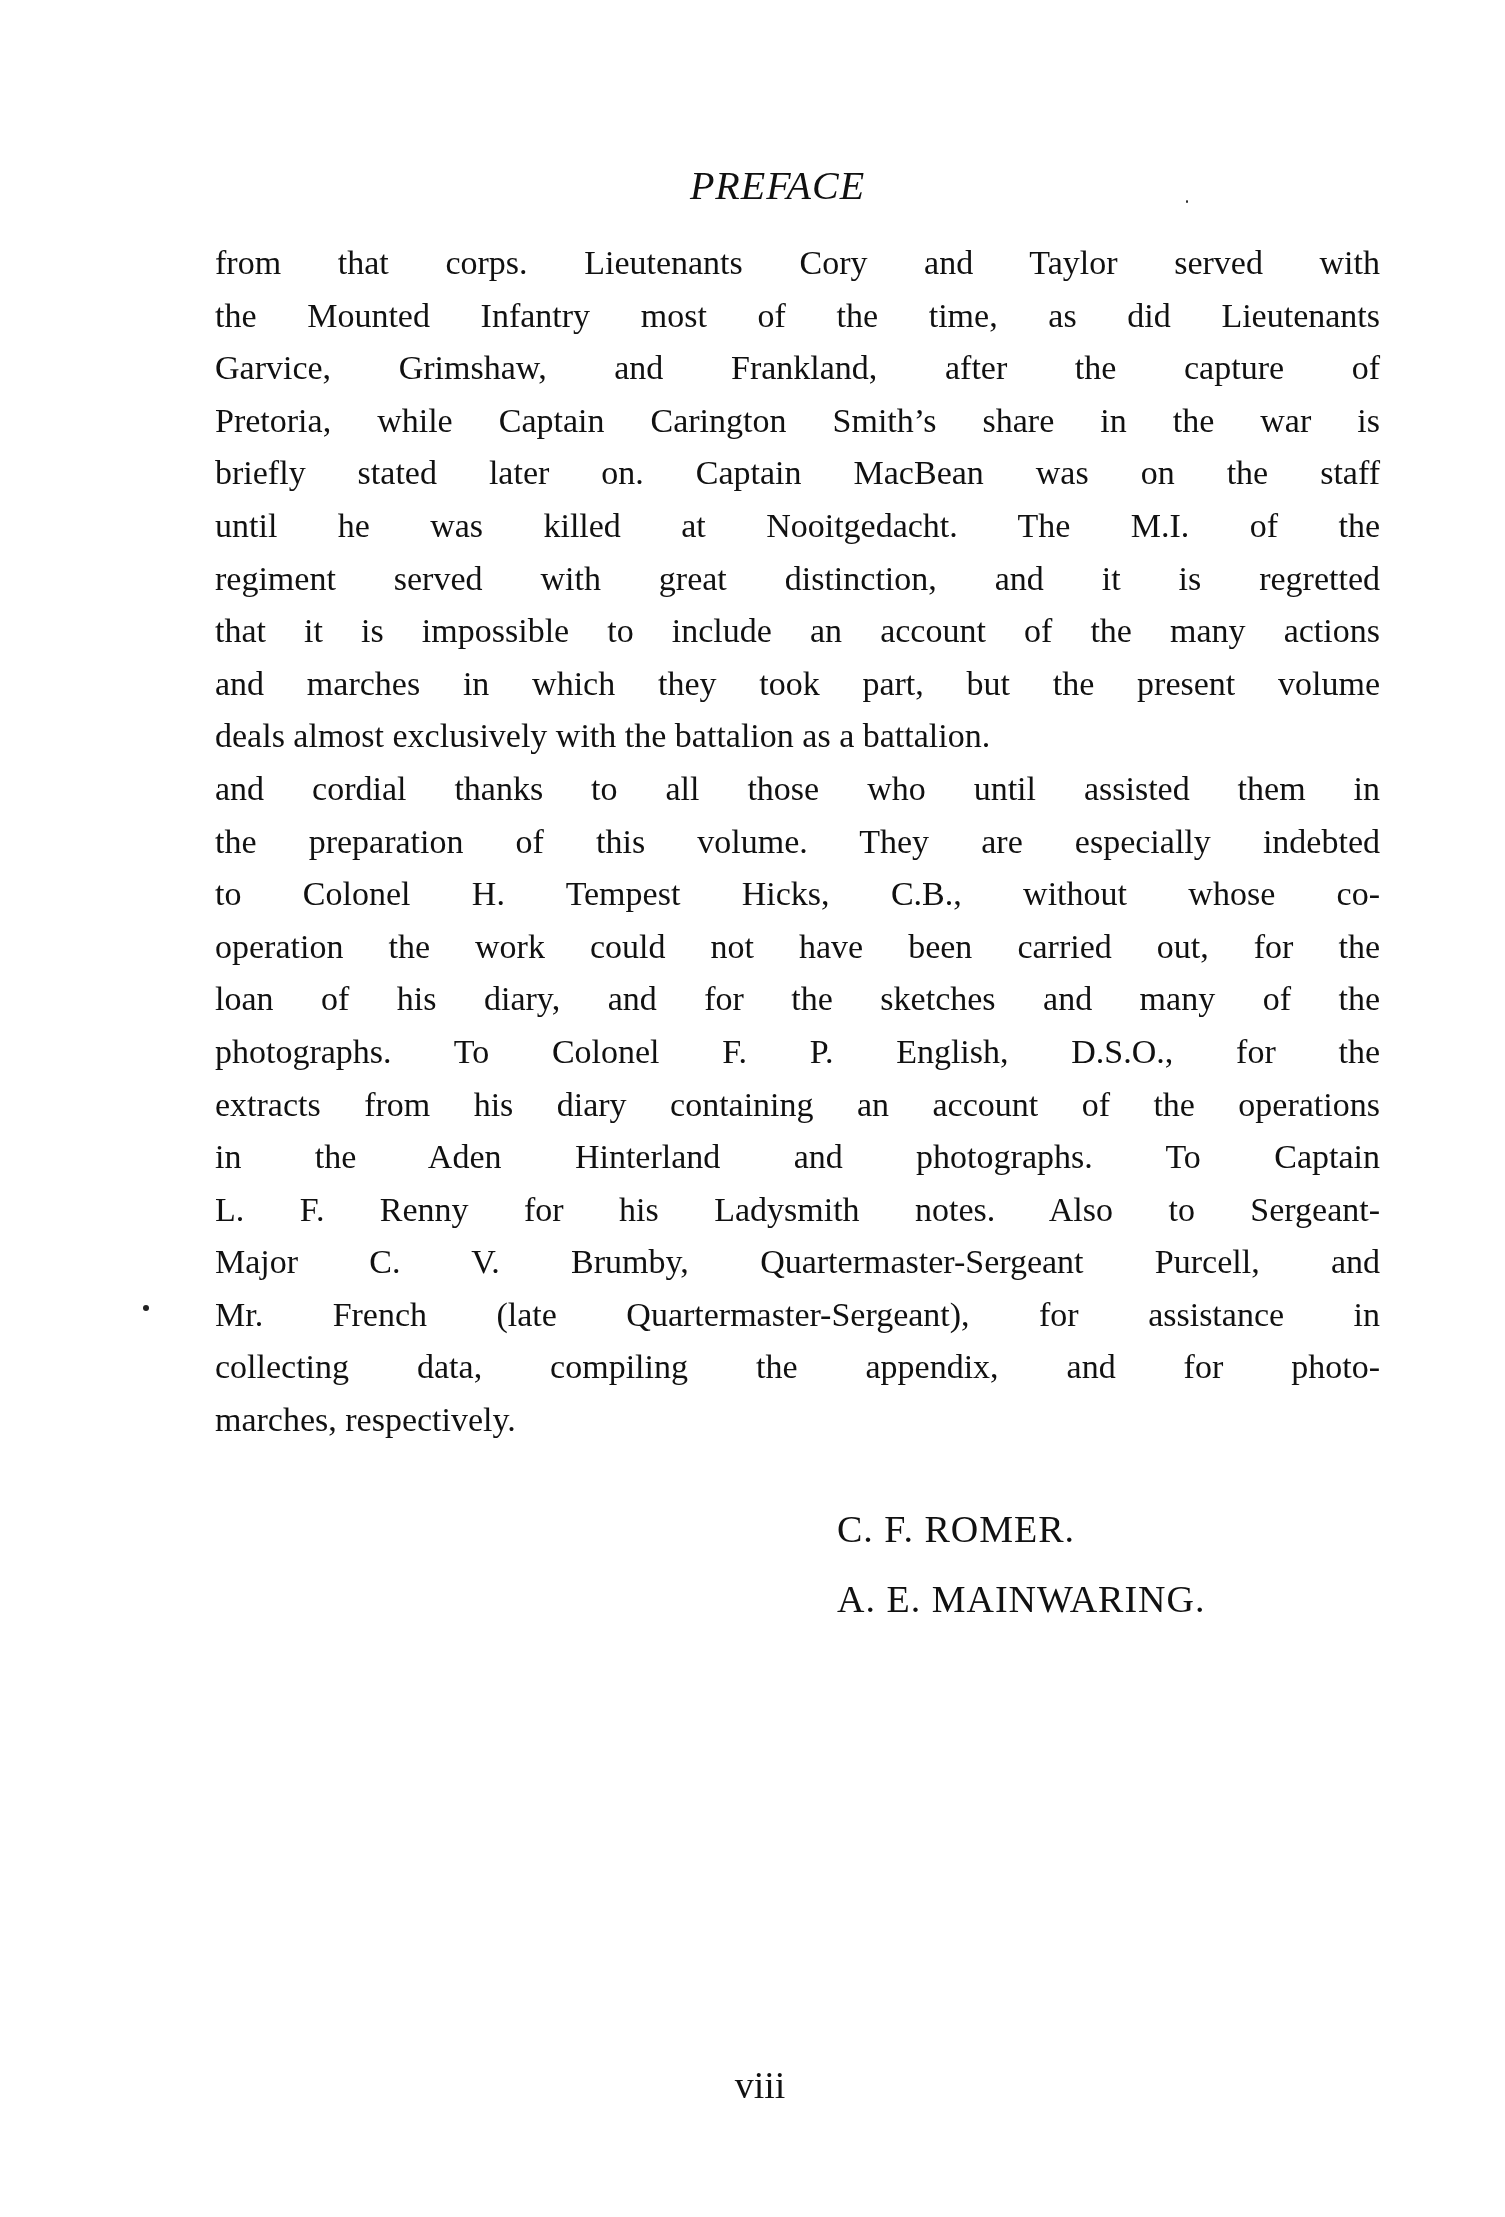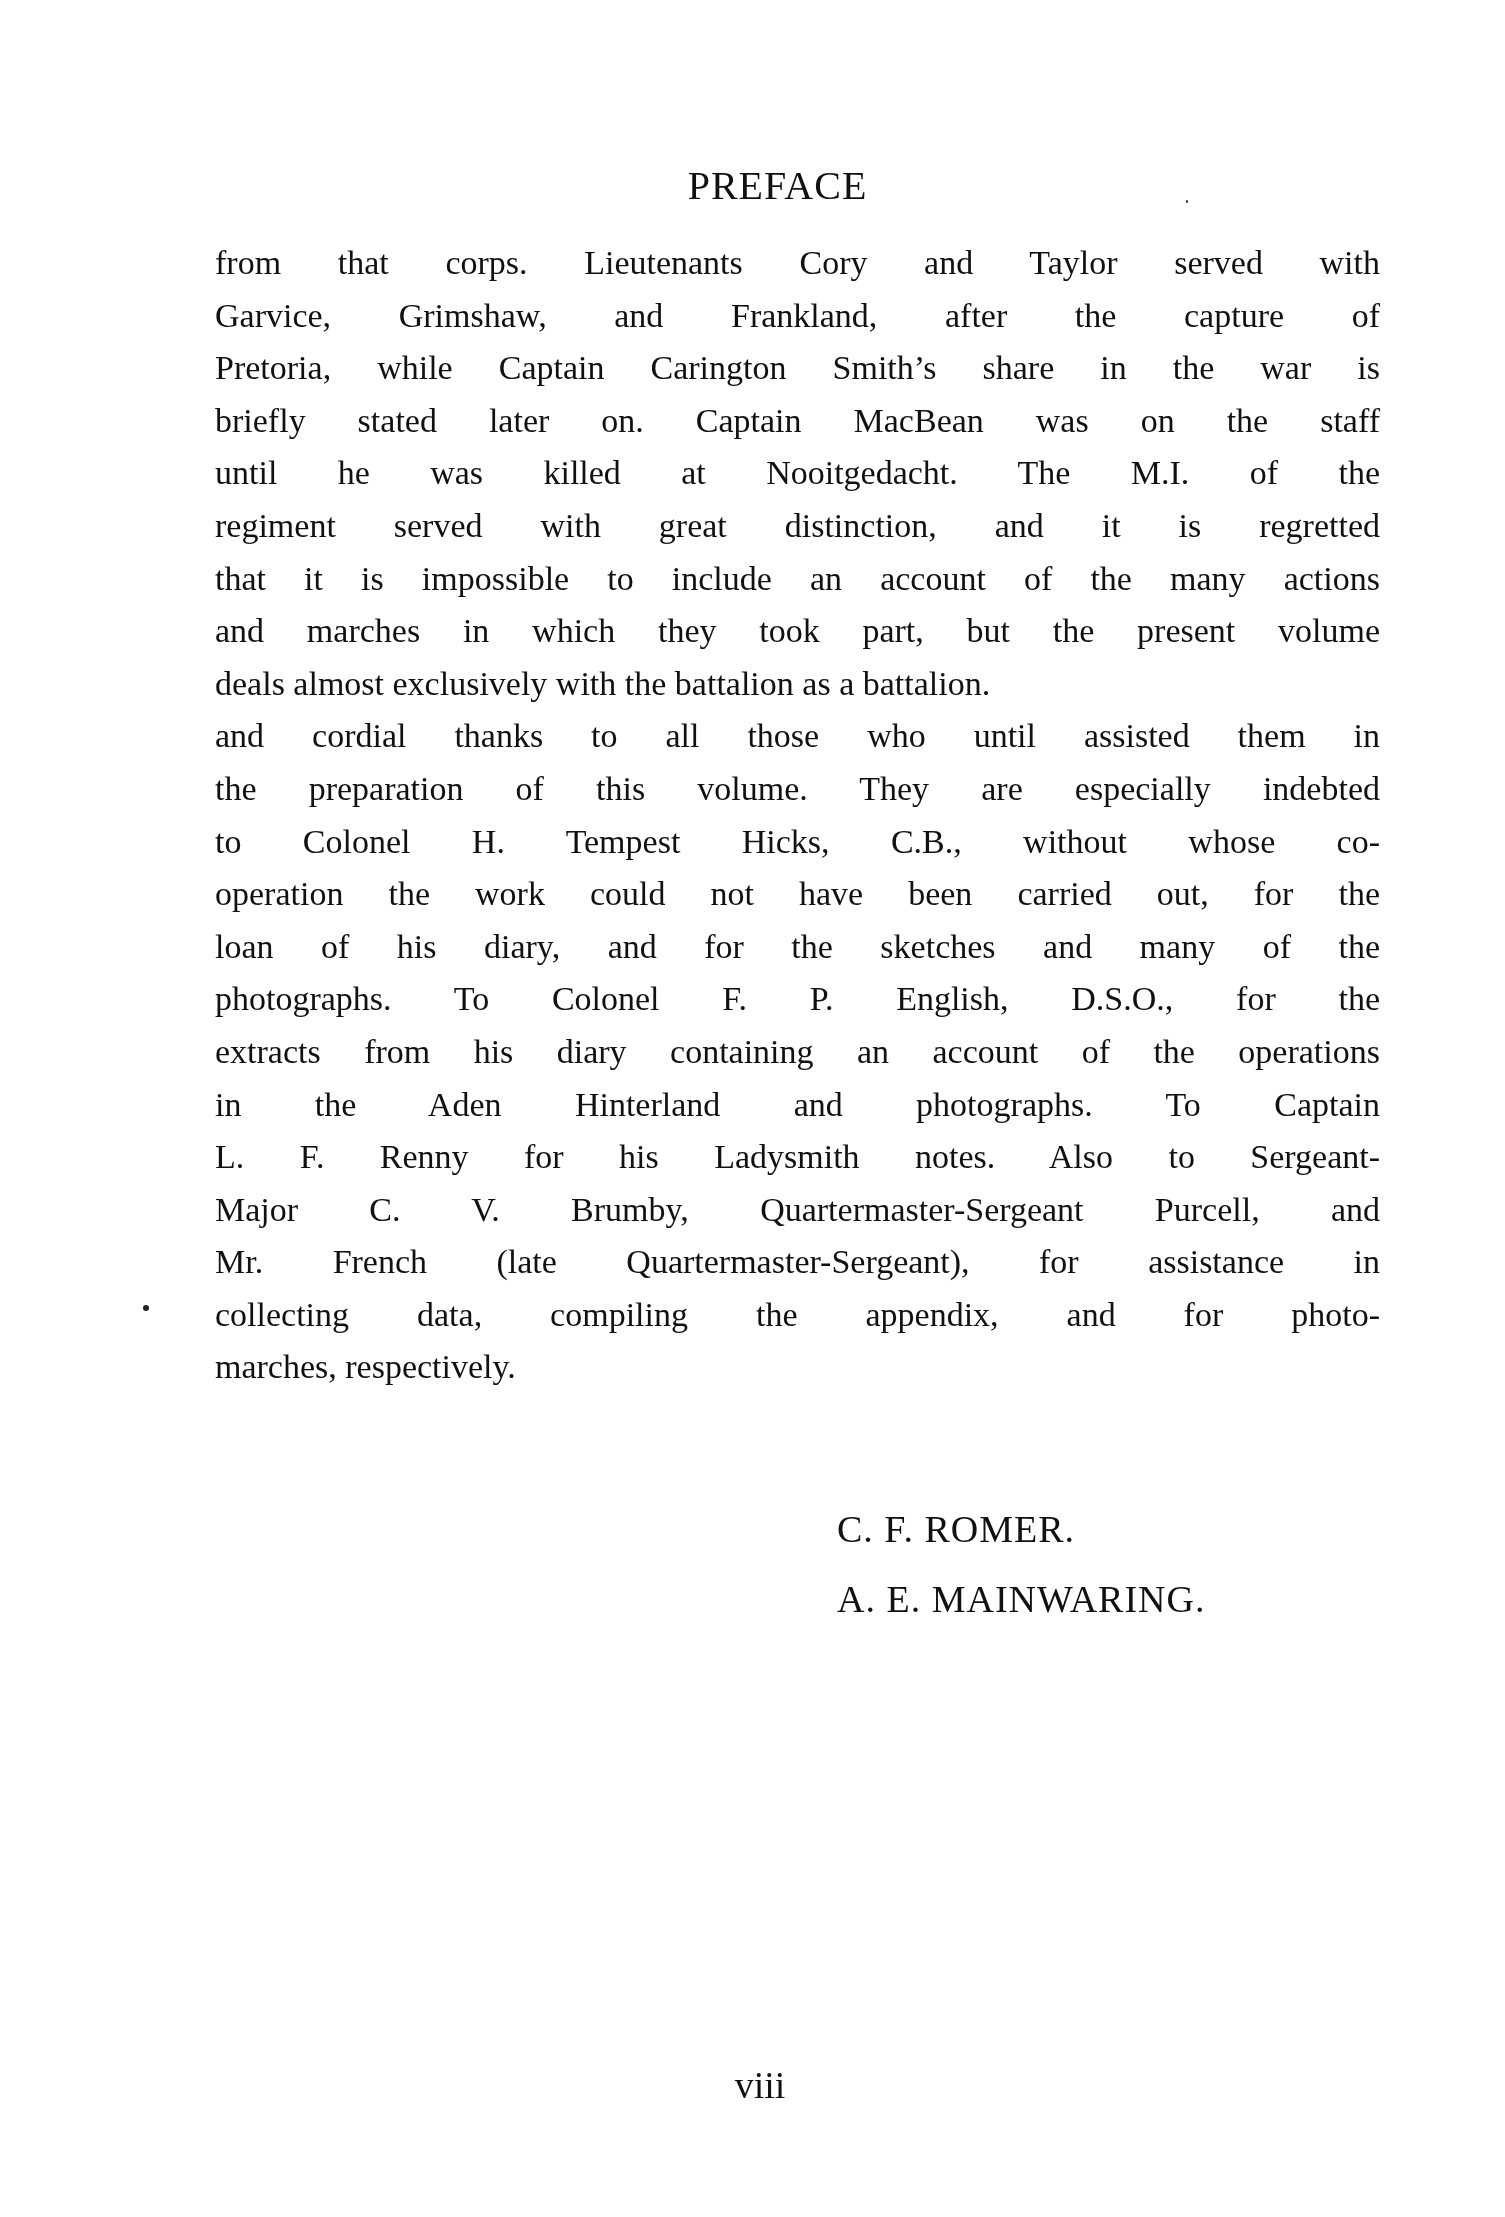--- a/index.html
+++ b/index.html
@@ -21,20 +21,21 @@
     width: 1505px;
     top: 160px;
     text-align: center;
     font-size: 40px;
     letter-spacing: 1px;
     line-height: 52px;
     margin: 0;
     font-weight: normal;
     padding-left: 50px;
     box-sizing: border-box;
+    font-style: italic;
   }
   .body-text {
     position: absolute;
     left: 215px;
     top: 237px;
     width: 1165px;
     font-size: 34px;
     line-height: 52.6px;
   }
   .line {
@@ -81,20 +82,21 @@
 </style>
 </head>
 <body>
 
 <h1 class="page-heading">PREFACE</h1>
 
 <div class="body-text">
 
   <div>
     <span class="line">from that corps.  Lieutenants Cory and Taylor served with</span>
+    <span class="line">the Mounted Infantry most of the time, as did Lieutenants</span>
     <span class="line">Garvice, Grimshaw, and Frankland, after the capture of</span>
     <span class="line">Pretoria, while Captain Carington Smith’s share in the war is</span>
     <span class="line">briefly stated later on.  Captain MacBean was on the staff</span>
     <span class="line">until he was killed at Nooitgedacht.  The M.I. of the</span>
     <span class="line">regiment served with great distinction, and it is regretted</span>
     <span class="line">that it is impossible to include an account of the many actions</span>
     <span class="line">and marches in which they took part, but the present volume</span>
     <span class="line last">deals almost exclusively with the battalion as a battalion.</span>
   </div>
 

